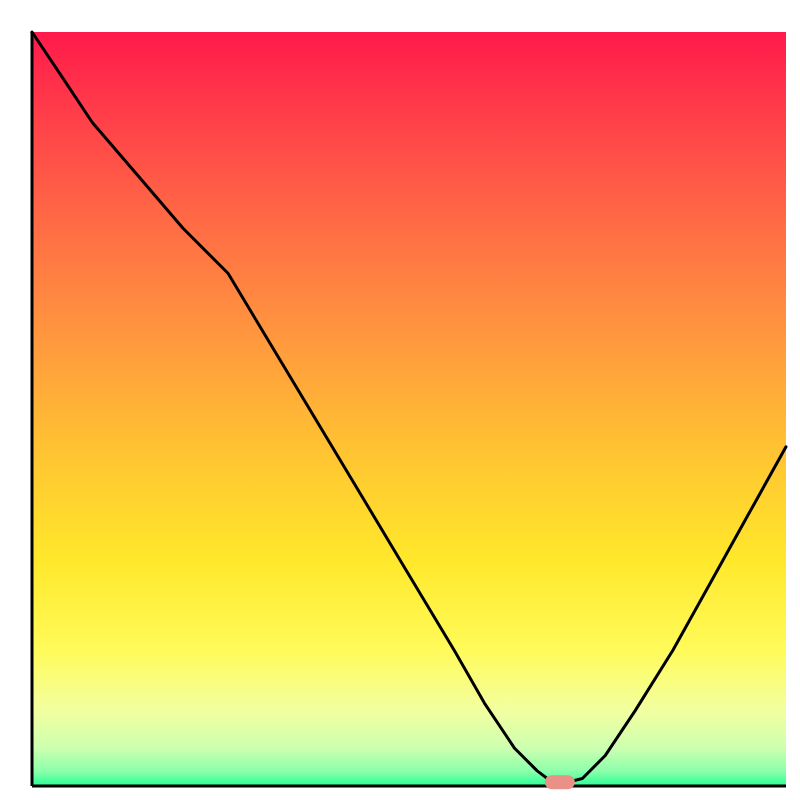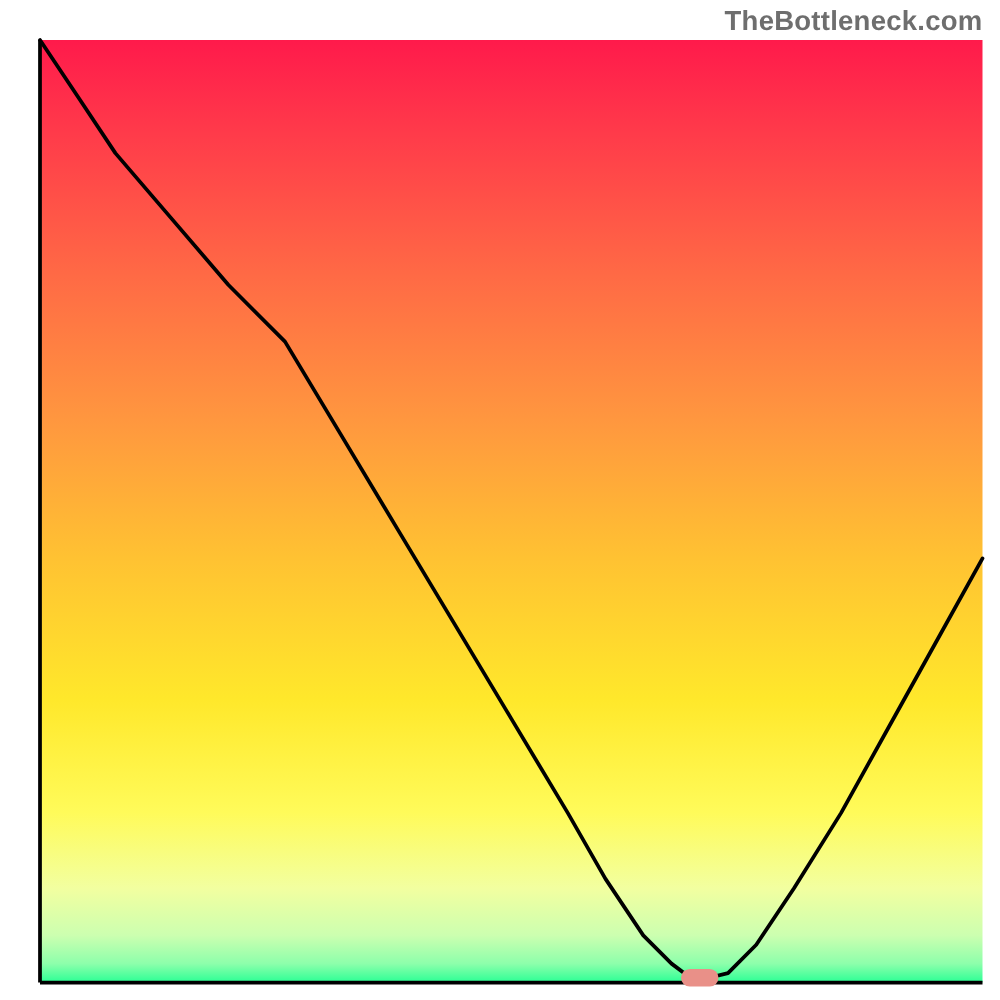--- a/index.html
+++ b/index.html
@@ -29,21 +29,20 @@
   svg.plot {
     position: absolute;
     left: 0;
     top: 0;
   }
 </style>
 </head>
 <body>
 <div class="container">
 
-  <div class="watermark">TheBottleneck.com</div>
 
   <svg class="plot" width="800" height="800" viewBox="0 0 800 800">
     <defs>
       <linearGradient id="bg-grad" x1="0" y1="0" x2="0" y2="1">
         <stop offset="0%" stop-color="#ff1a4b"></stop>
         <stop offset="10%" stop-color="#ff3b4a"></stop>
         <stop offset="25%" stop-color="#ff6a45"></stop>
         <stop offset="40%" stop-color="#ff963f"></stop>
         <stop offset="55%" stop-color="#ffc232"></stop>
         <stop offset="70%" stop-color="#ffe82b"></stop>

